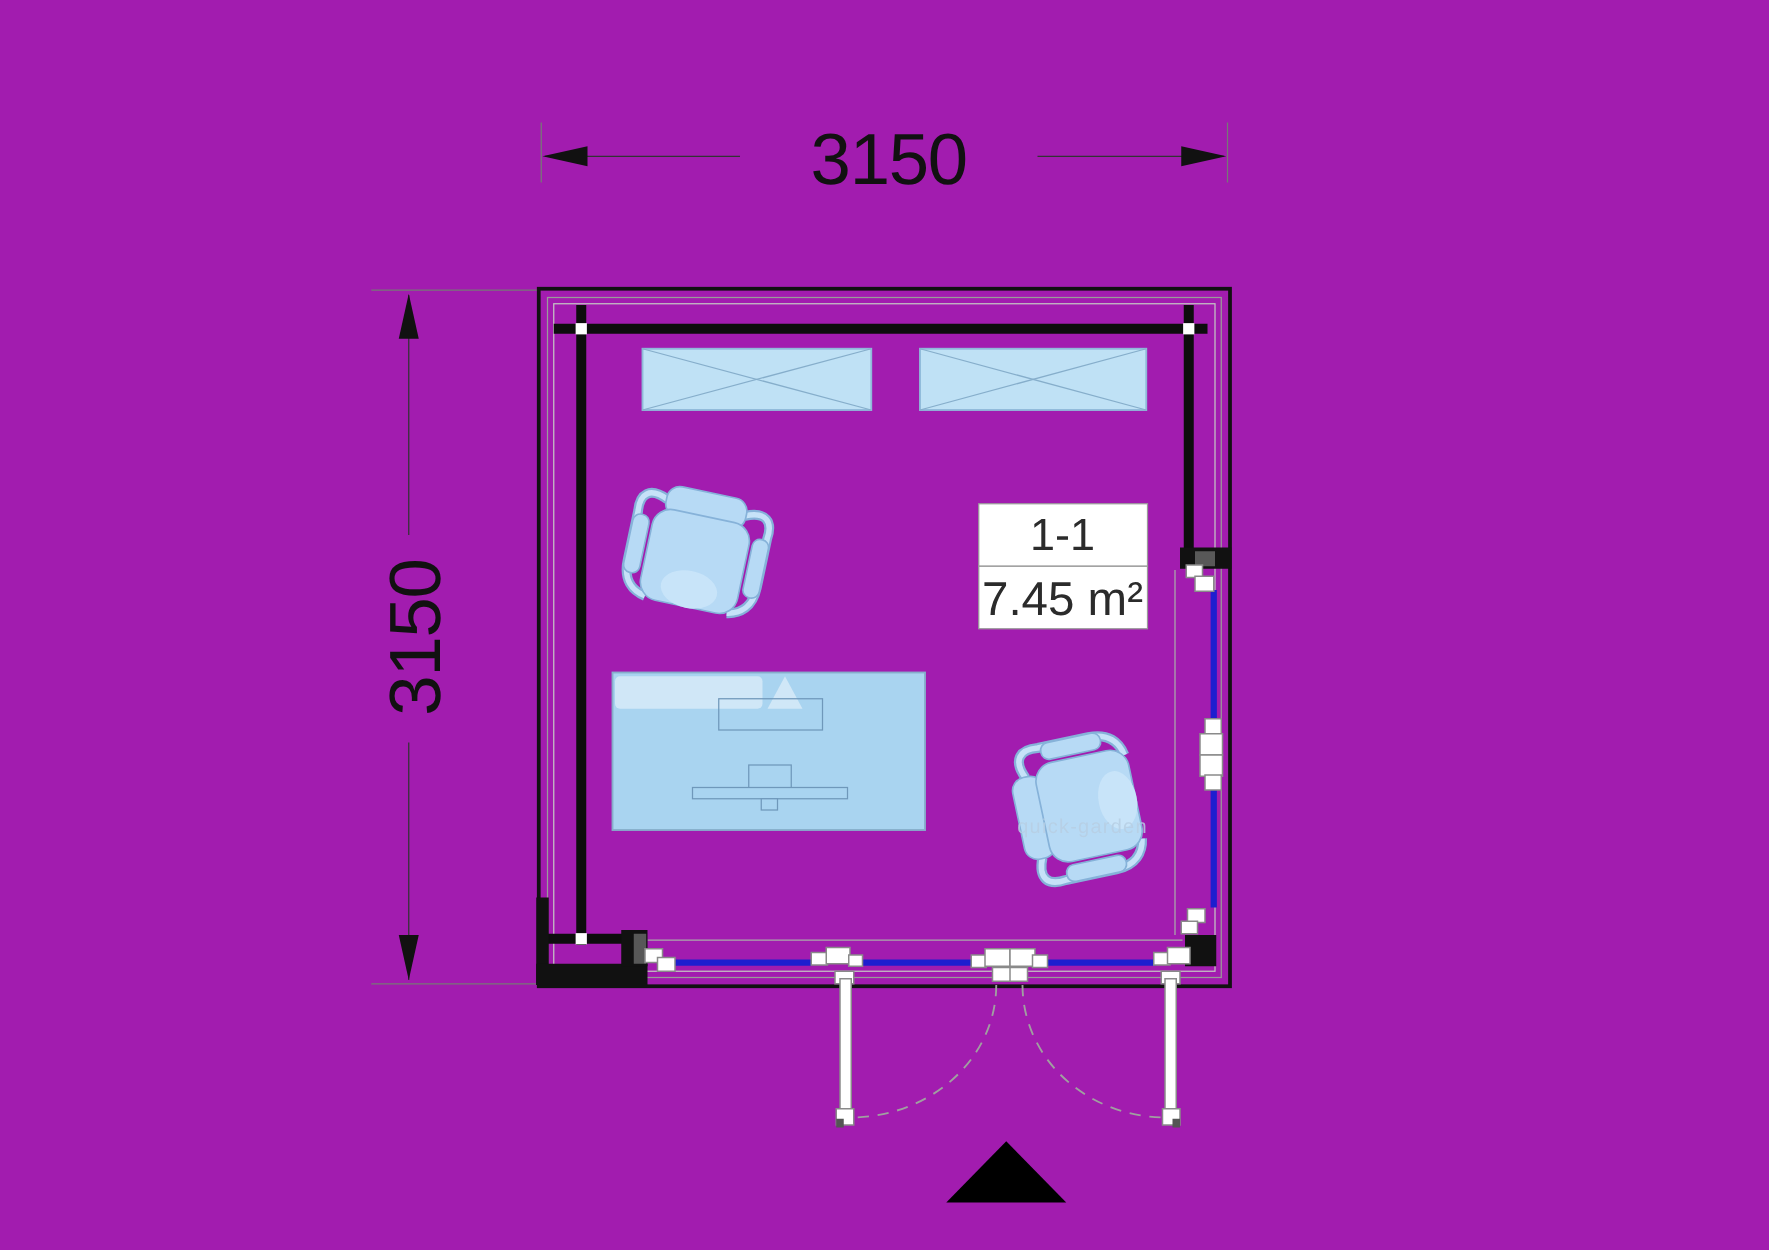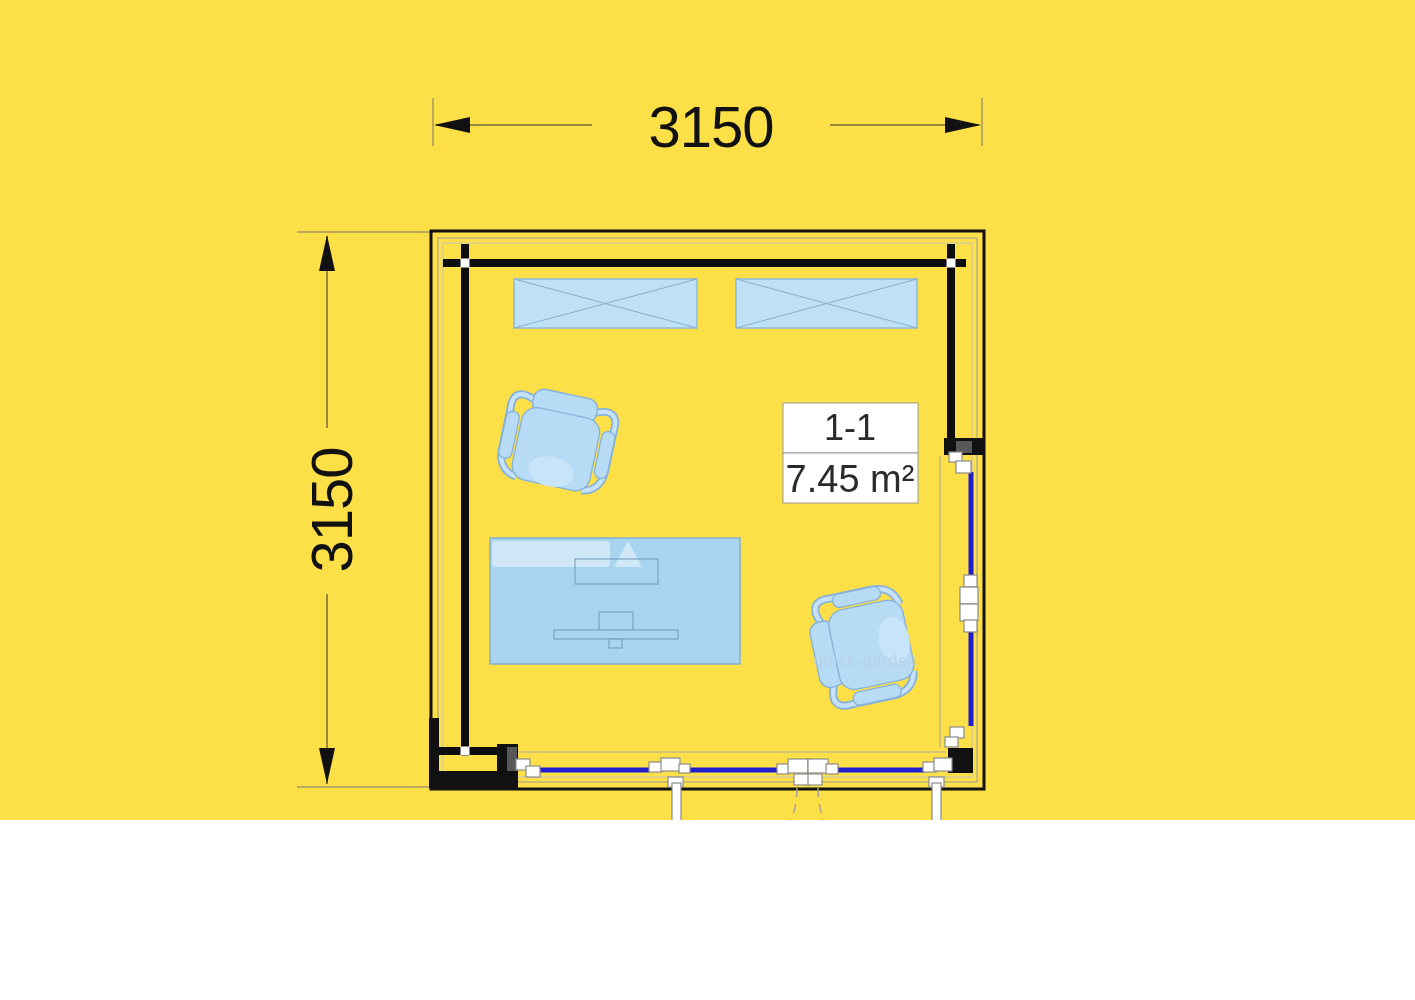--- a/index.html
+++ b/index.html
@@ -1,16 +1,16 @@
 <!DOCTYPE html>
 <html><head>
 <meta charset="utf-8">
 <style>
   html,body{margin:0;padding:0;background:#fff;}
-  .canvas{position:relative;width:1415px;height:820px;background:#fde047;overflow:hidden;
+  .canvas{position:relative;width:1415px;height:1000px;background:#a21caf;overflow:hidden;
           font-family:"Liberation Sans",sans-serif;}
   svg{position:absolute;left:0;top:0;}
   text{font-family:"Liberation Sans",sans-serif;fill:#111;}
   .dimtext{font-size:58px;letter-spacing:-1px;}
   .roomname{font-size:36px;fill:#2b2b2b;}
   .roomarea{font-size:38px;fill:#2b2b2b;}
   .wmtext{font-size:16px;fill:#b7cfe4;opacity:.85;letter-spacing:1px;}
 </style>
 </head>
 <body>

